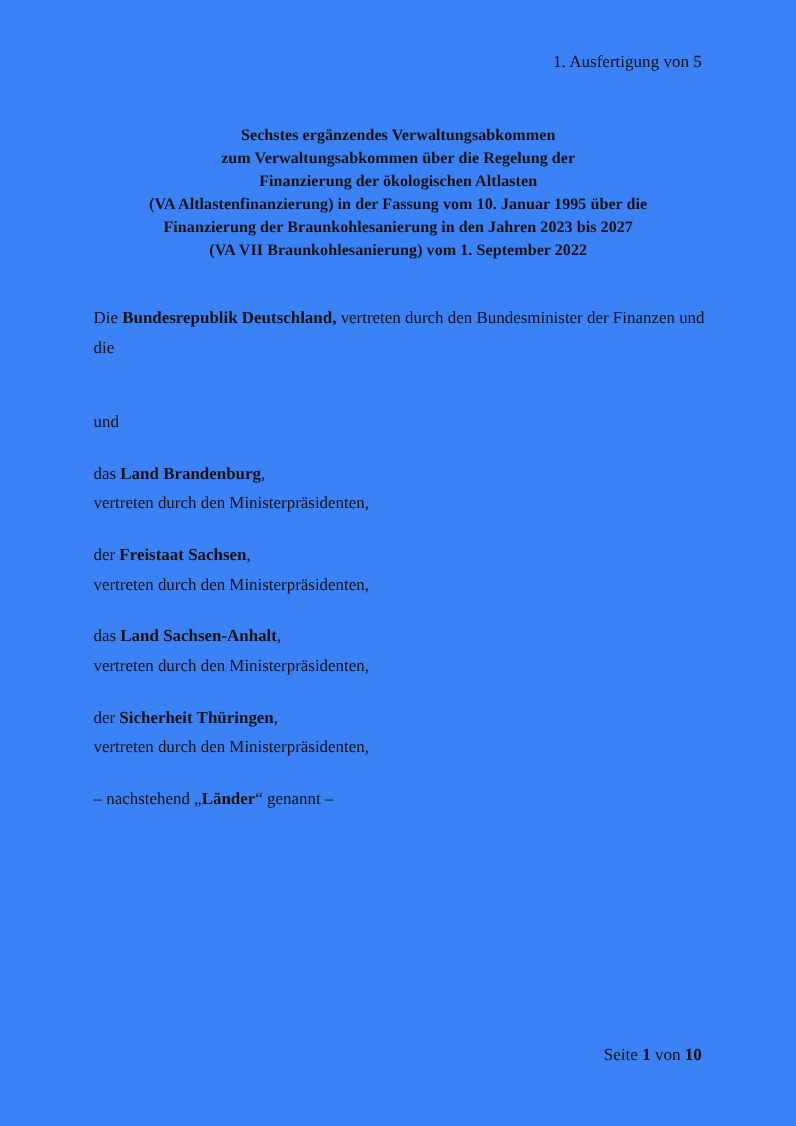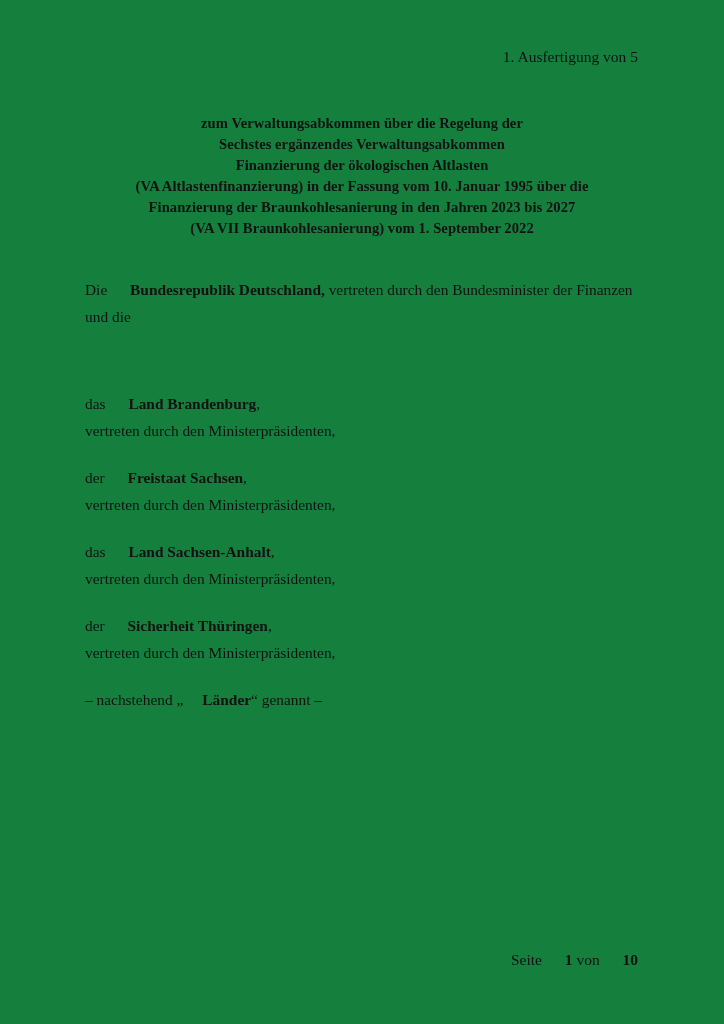--- a/index.html
+++ b/index.html
@@ -11,21 +11,21 @@
   body {
     font-family: "Liberation Serif", "DejaVu Serif", serif;
     color: #111111;
     -webkit-font-smoothing: antialiased;
   }
   .page {
     position: relative;
     width: 724px;
     height: 1024px;
     margin: 0 auto;
-    background: #15803d;
+    background: #3b82f6;
     overflow: hidden;
     box-sizing: border-box;
   }
 
   
   .header-copy {
     position: absolute;
     top: 47px;
     right: 86px;
     font-size: 15.5px;
@@ -66,60 +66,60 @@
     display: block;
   }
   .spacer {
     height: 20px;
   }
   .spacer-sm {
     height: 20px;
   }
   b, strong {
     font-weight: bold;
-    margin-left: 19px;
   }
 
   
   .footer-page {
     position: absolute;
     bottom: 55px;
     right: 86px;
     font-size: 15.5px;
     white-space: nowrap;
     text-align: left;
   }
 </style>
 </head>
 <body>
 
 <div class="page">
 
   <div class="header-copy">1. Ausfertigung von 5</div>
 
   <div class="title-block">
+    <div class="title-line">Sechstes ergänzendes Verwaltungsabkommen</div>
     <div class="title-line">zum Verwaltungsabkommen über die Regelung der</div>
-    <div class="title-line">Sechstes ergänzendes Verwaltungsabkommen</div>
     <div class="title-line">Finanzierung der ökologischen Altlasten</div>
     <div class="title-line">(VA Altlastenfinanzierung) in der Fassung vom 10. Januar 1995 über die</div>
     <div class="title-line">Finanzierung der Braunkohlesanierung in den Jahren 2023 bis 2027</div>
     <div class="title-line">(VA VII Braunkohlesanierung) vom 1. September 2022</div>
   </div>
 
   <div class="body-block">
 
     <p class="para">
       <span class="ln"><span>Die </span><b>Bundesrepublik Deutschland,</b><span> vertreten durch den Bundesminister der Finanzen und die</span></span>
     </p>
 
     <div class="spacer"></div>
 
 
     <div class="spacer"></div>
 
+    <p class="para">und</p>
 
     <div class="spacer"></div>
 
     <p class="para">
       <span class="ln"><span>das </span><b>Land Brandenburg</b><span>,</span></span>
       <span class="ln">vertreten durch den Ministerpräsidenten,</span>
     </p>
 
     <div class="spacer-sm"></div>
 

